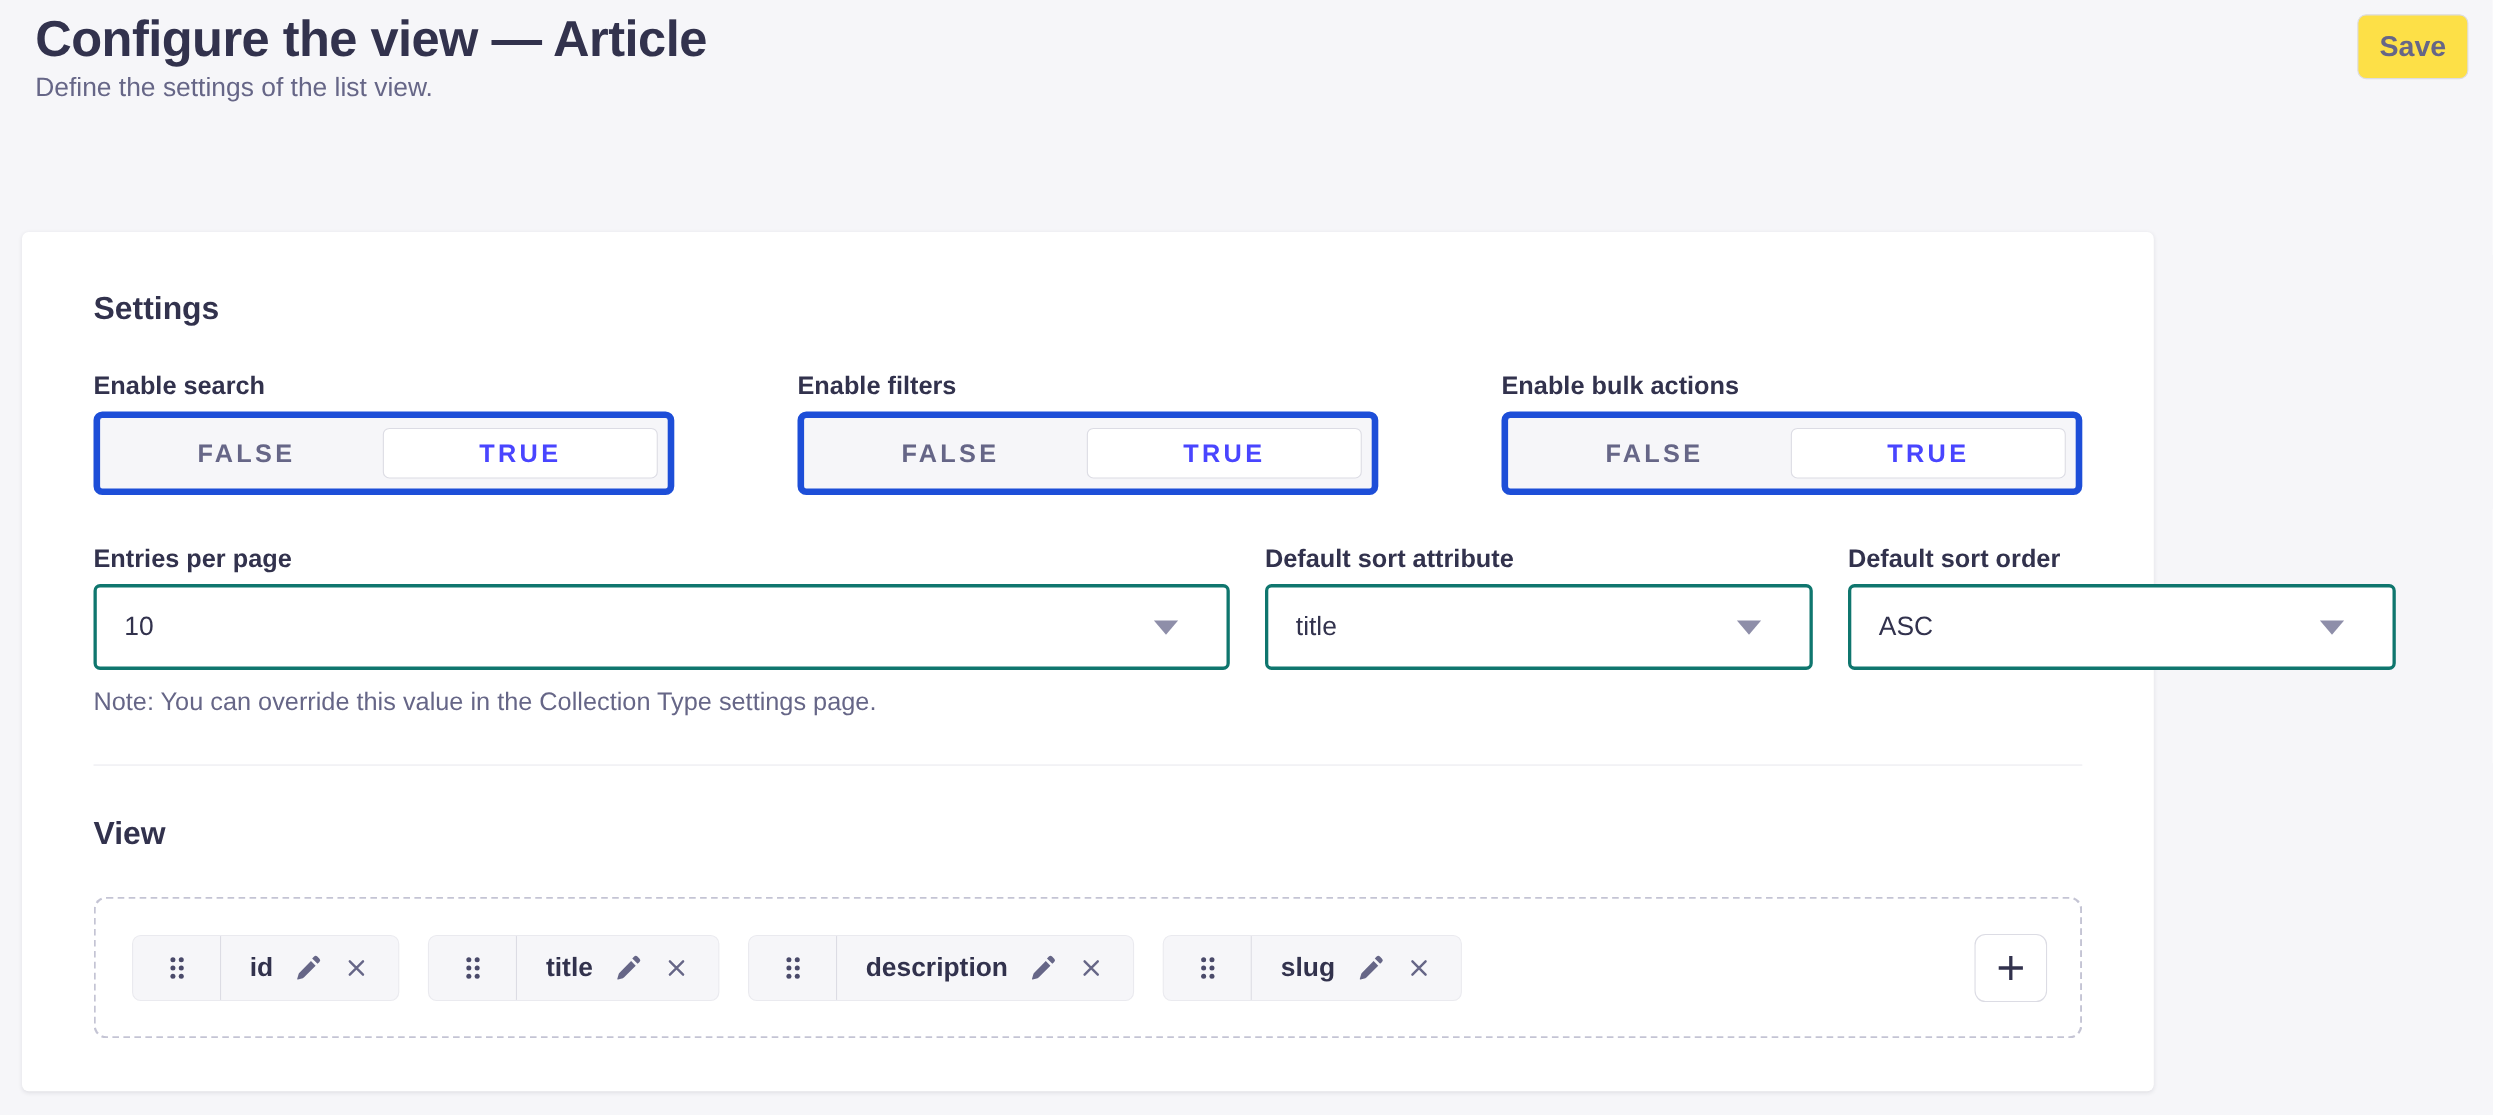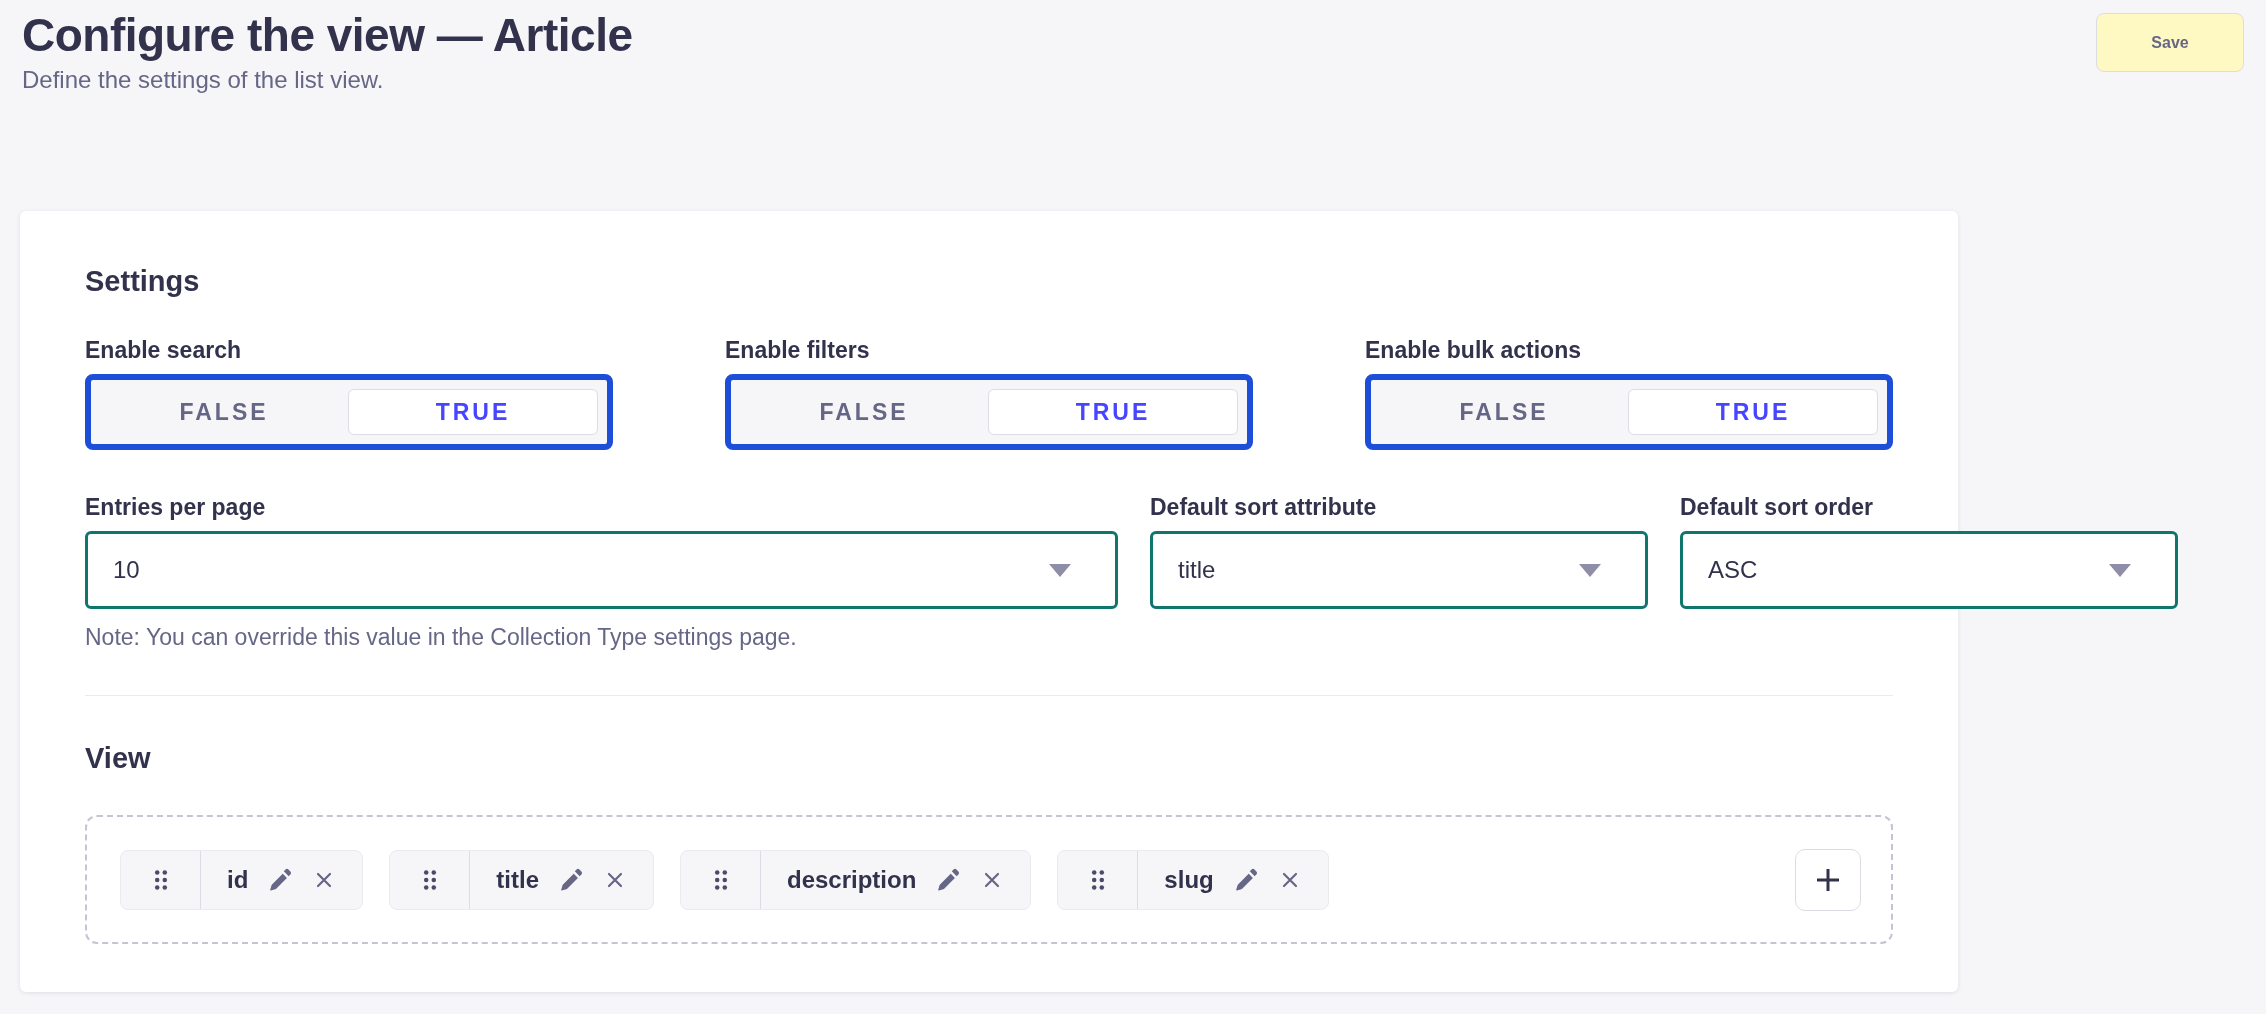--- a/index.html
+++ b/index.html
@@ -6,31 +6,31 @@
   html,body { width:2266px; height:1014px; }
   body {
     font-family:"Liberation Sans", sans-serif;
     background:#F6F6F9;
     color:#32324D;
     position:relative;
     overflow:hidden;
   }
 
   
-  .page-header { position:relative; padding:10px 22px 0 22px; }
+  .page-header { position:relative; padding:10px 22px 0 22px;margin-left:10px; }
   .page-title {
     font-size:46px; line-height:50px; font-weight:700;
     color:#32324D; letter-spacing:-0.5px;
   }
   .page-subtitle { margin-top:6px; font-size:24px; line-height:28px; color:#666687; }
   .save-button {
     position:absolute; top:13px; right:22px;
-    width:148px; height:59px;
-    background:#fef9c3; border:1px solid #DCDCE4; border-radius:8px;
-    color:#666687; font-size:16px; font-weight:600;
+    width:101px; height:59px;
+    background:#fde047; border:1px solid #DCDCE4; border-radius:8px;
+    color:#666687; font-size:26px; font-weight:600;
     display:flex; align-items:center; justify-content:center;
     cursor:default;
   }
 
   
   .card {
     position:absolute; left:20px; top:211px;
     width:1938px; height:781px;
     background:#FFFFFF; border-radius:6px;
     box-shadow:0 1px 4px rgba(33,33,52,0.1);

